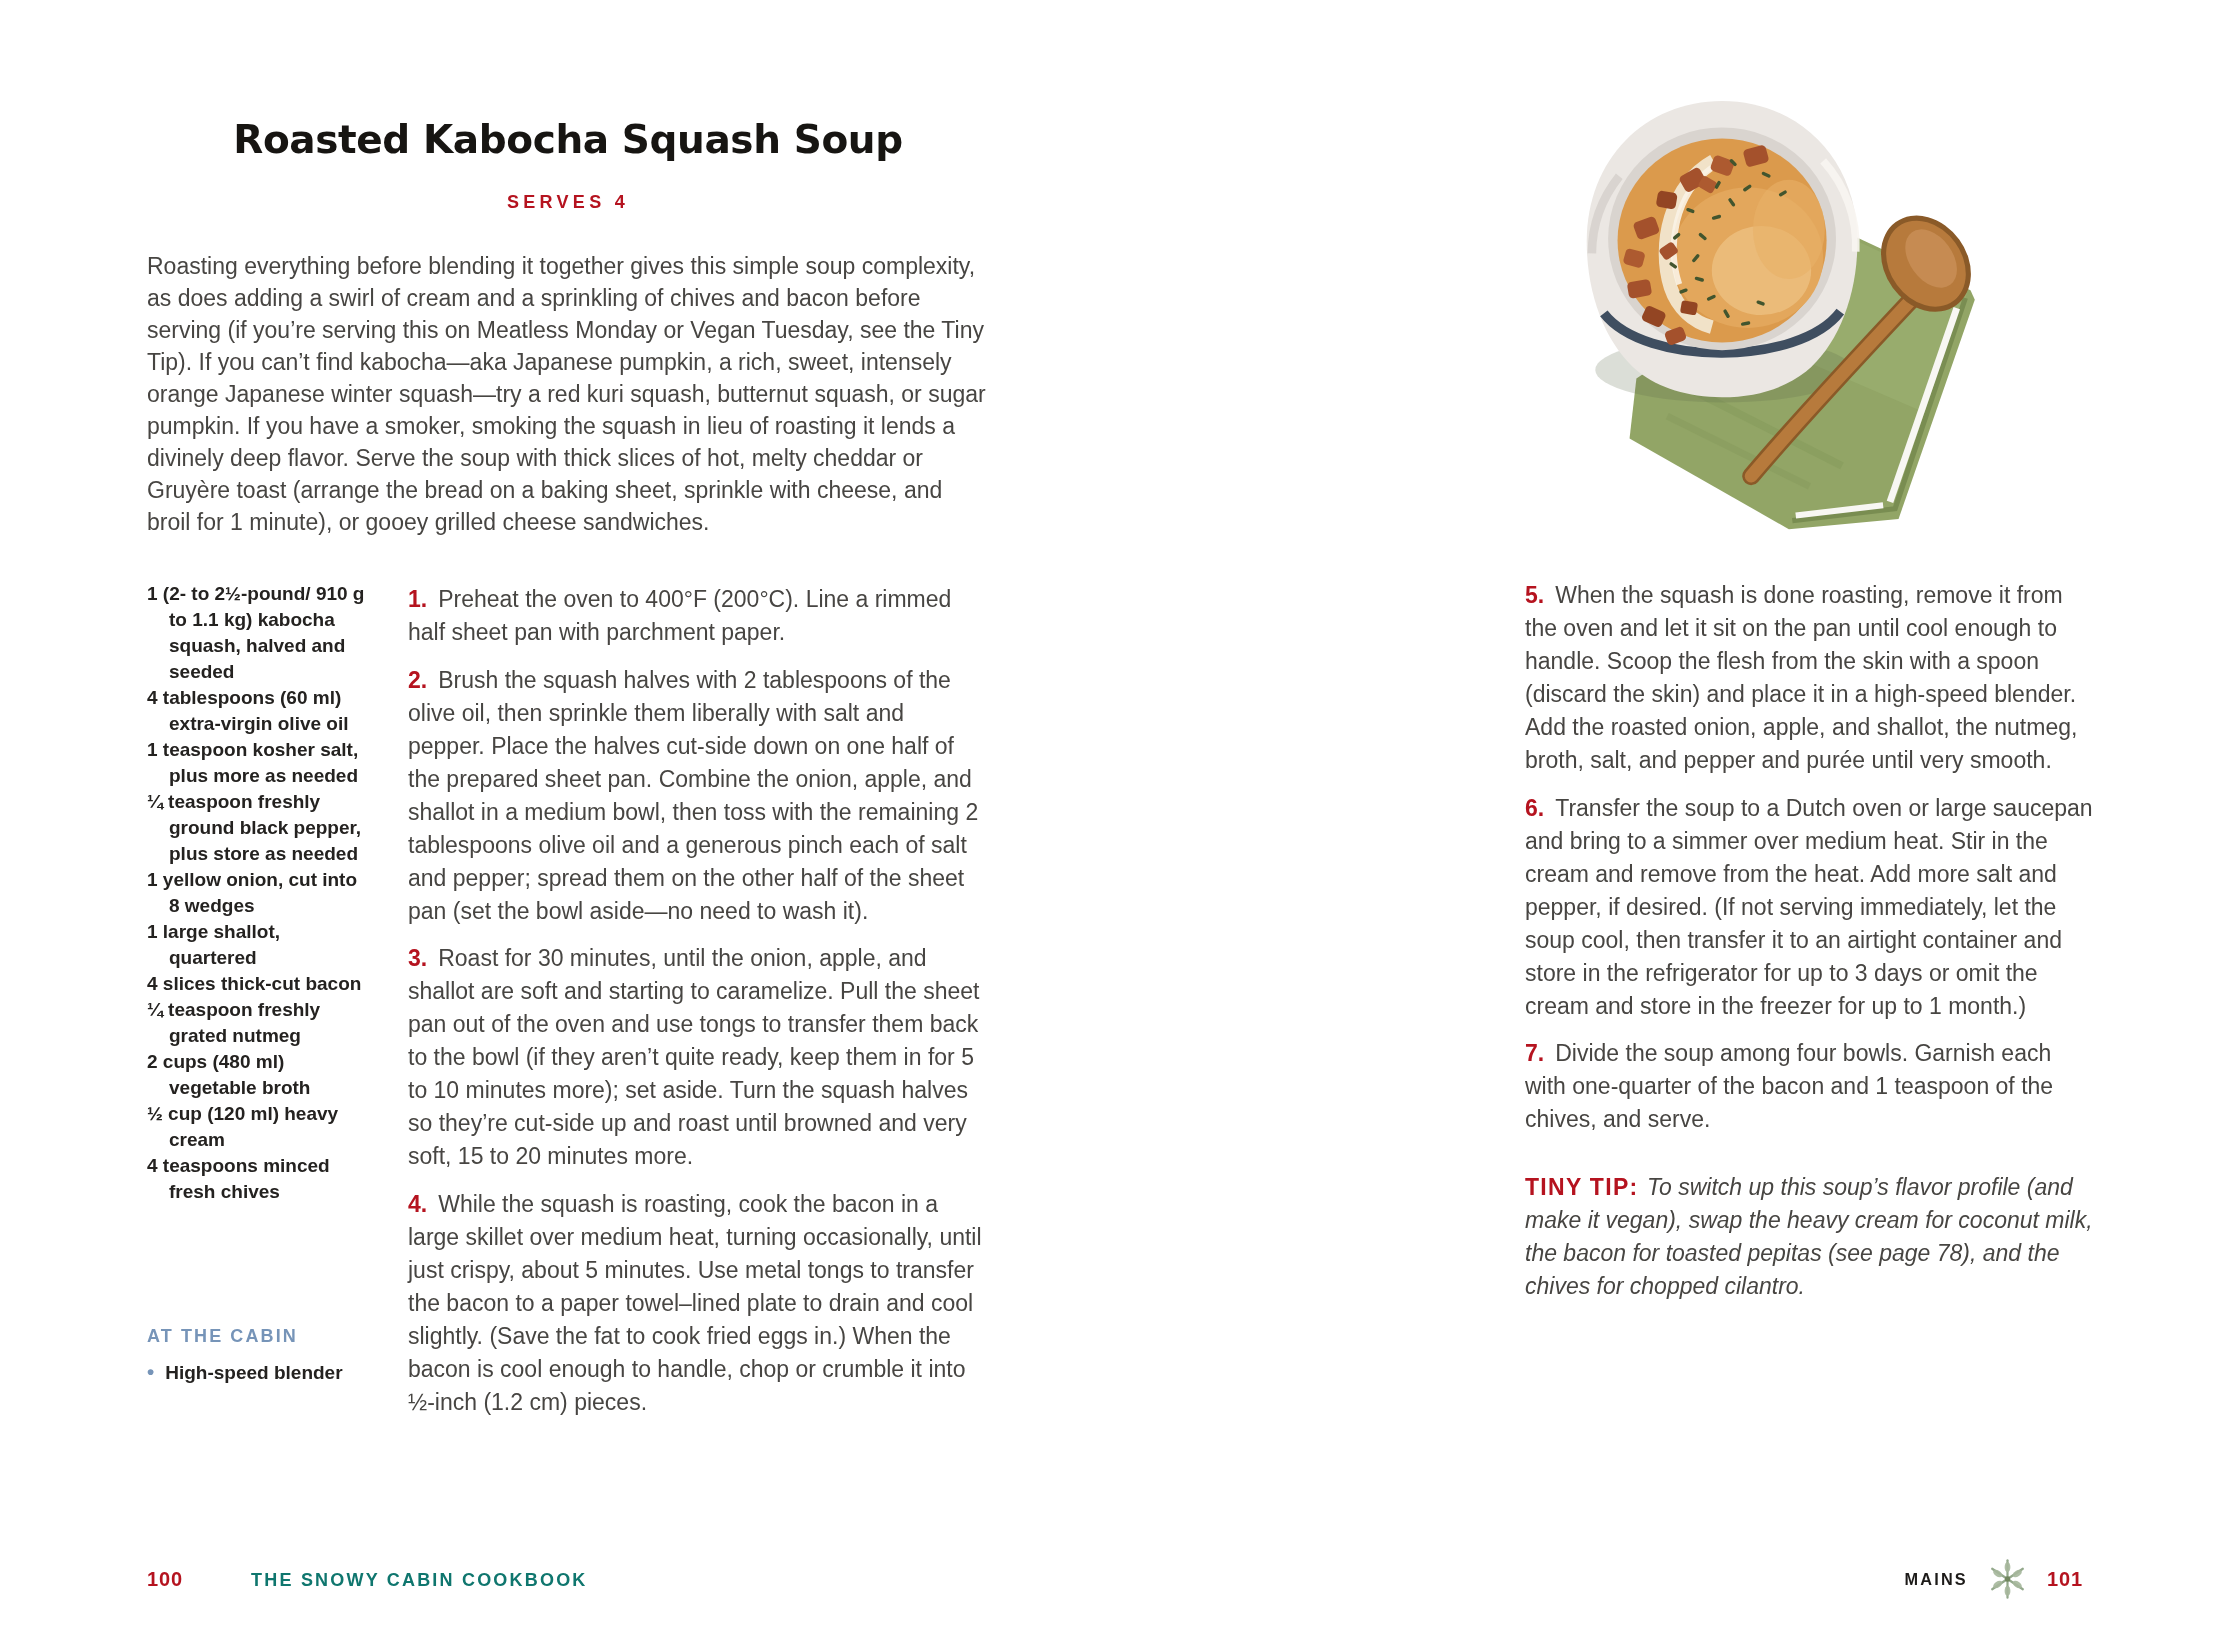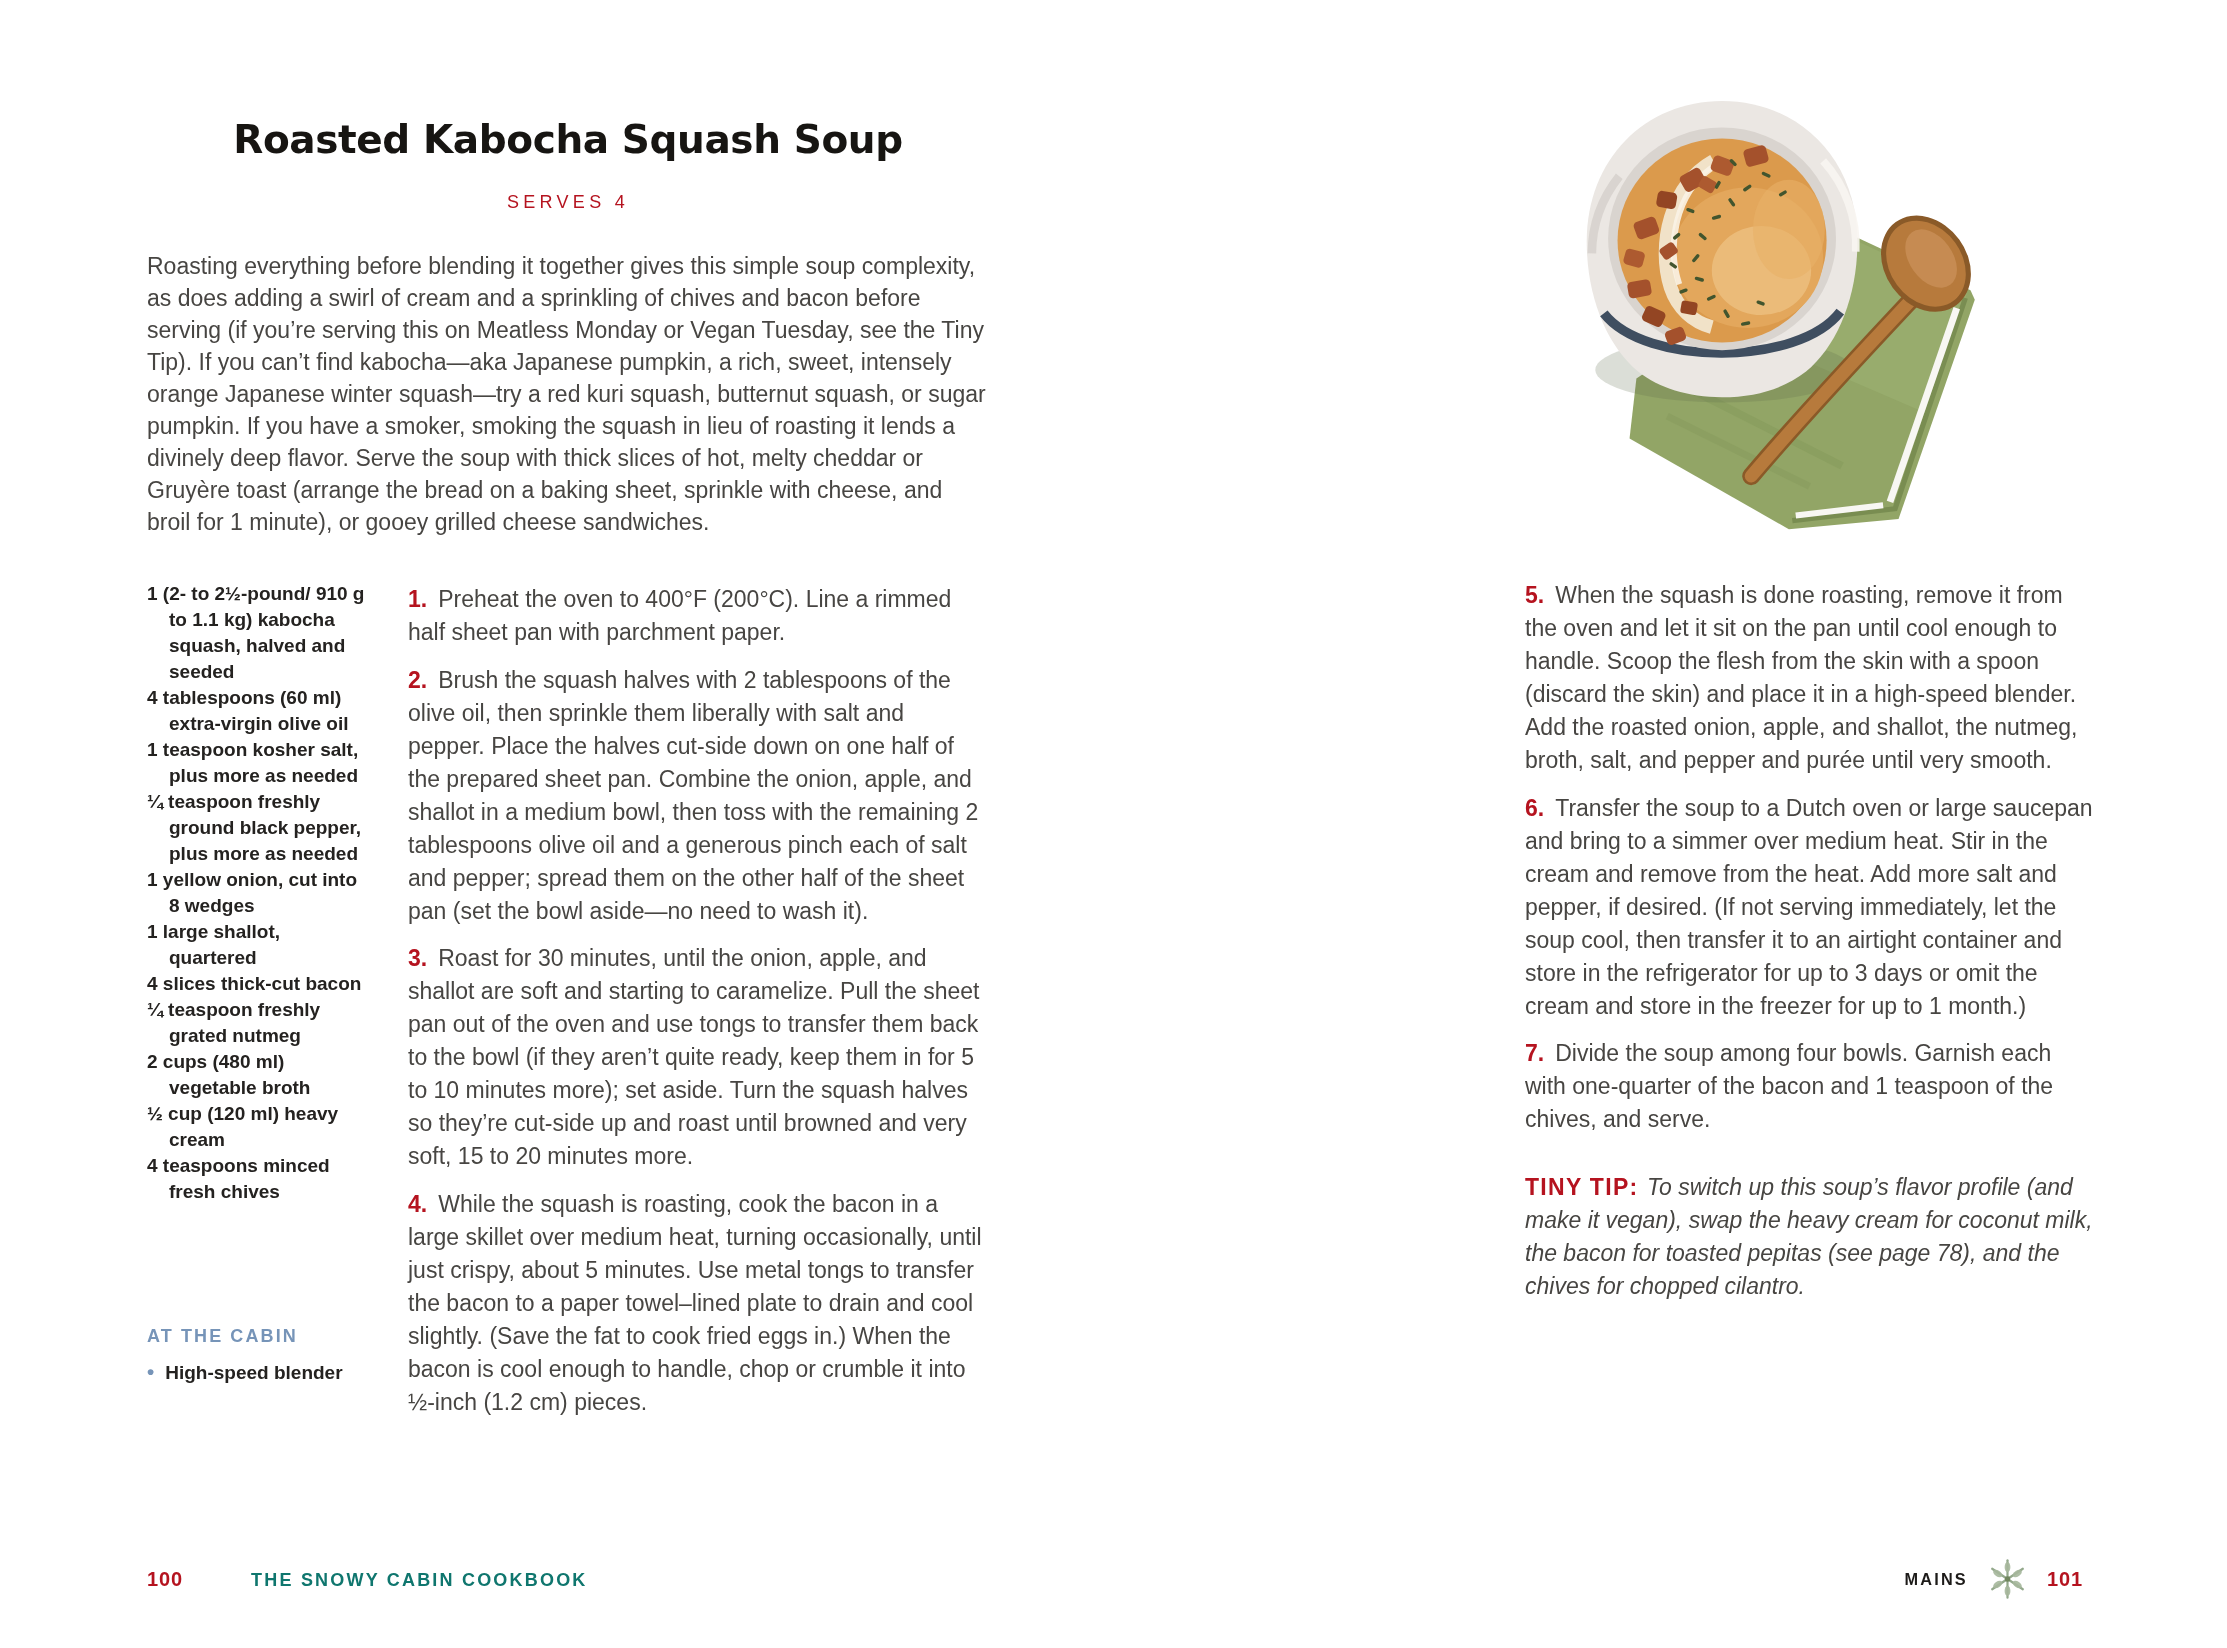--- a/index.html
+++ b/index.html
@@ -4,21 +4,21 @@
 <style>
   html,body{margin:0;padding:0;background:#ffffff;}
   .canvas{position:relative;width:2227px;height:1648px;background:#ffffff;overflow:hidden;
           font-family:"Liberation Sans",sans-serif;color:#3f3e3c;}
 
   
   .title{position:absolute;left:146px;top:117px;width:844px;margin:0;text-align:center;
          font-family:"DejaVu Sans",sans-serif;font-weight:800;font-size:39px;
          letter-spacing:-0.4px;color:#171512;}
   .serves{position:absolute;left:146px;top:192px;width:844px;text-align:center;
-          font-weight:normal;font-size:18px;letter-spacing:4.3px;color:#b5131f;}
+          font-weight:bold;font-size:18px;letter-spacing:4.3px;color:#b5131f;}
   .intro{position:absolute;left:147px;top:250px;width:844px;margin:0;
          font-size:23px;line-height:32px;color:#474542;}
 
   .ingredients{position:absolute;left:147px;top:581px;width:224px;margin:0;padding:0;
                list-style:none;font-weight:bold;font-size:19px;line-height:26px;color:#242220;}
   .ingredients li{padding-left:22px;text-indent:-22px;}
 
   .cabin-label{position:absolute;left:147px;top:1326px;font-weight:bold;font-size:18px;
                letter-spacing:2.1px;color:#7694b8;}
   .cabin-item{position:absolute;left:147px;top:1360px;display:flex;gap:11px;
@@ -52,21 +52,21 @@
   <section>
 
     <h1 class="title">Roasted Kabocha Squash Soup</h1>
     <div class="serves">SERVES 4</div>
     <p class="intro">Roasting everything before blending it together gives this simple soup complexity, as does adding a swirl of cream and a sprinkling of chives and bacon before serving (if you’re serving this on Meatless Monday or Vegan Tuesday, see the Tiny Tip). If you can’t find kabocha—aka Japanese pumpkin, a rich, sweet, intensely orange Japanese winter squash—try a red kuri squash, butternut squash, or sugar pumpkin. If you have a smoker, smoking the squash in lieu of roasting it lends a divinely deep flavor. Serve the soup with thick slices of hot, melty cheddar or Gruyère toast (arrange the bread on a baking sheet, sprinkle with cheese, and broil for 1 minute), or gooey grilled cheese sandwiches.</p>
 
     <ul class="ingredients">
       <li>1 (2- to 2½-pound/ 910 g to 1.1 kg) kabocha squash, halved and seeded</li>
       <li>4 tablespoons (60 ml) extra-virgin olive oil</li>
       <li>1 teaspoon kosher salt, plus more as needed</li>
-      <li>¼ teaspoon freshly ground black pepper, plus more as needed</li>
+      <li>¼ teaspoon freshly ground black pepper, plus store as needed</li>
       <li>1 yellow onion, cut into 8 wedges</li>
       <li>1 large shallot, quartered</li>
       <li>4 slices thick-cut bacon</li>
       <li>¼ teaspoon freshly grated nutmeg</li>
       <li>2 cups (480 ml) vegetable broth</li>
       <li>½ cup (120 ml) heavy cream</li>
       <li>4 teaspoons minced fresh chives</li>
     </ul>
 
     <div class="cabin-label">AT THE CABIN</div>

